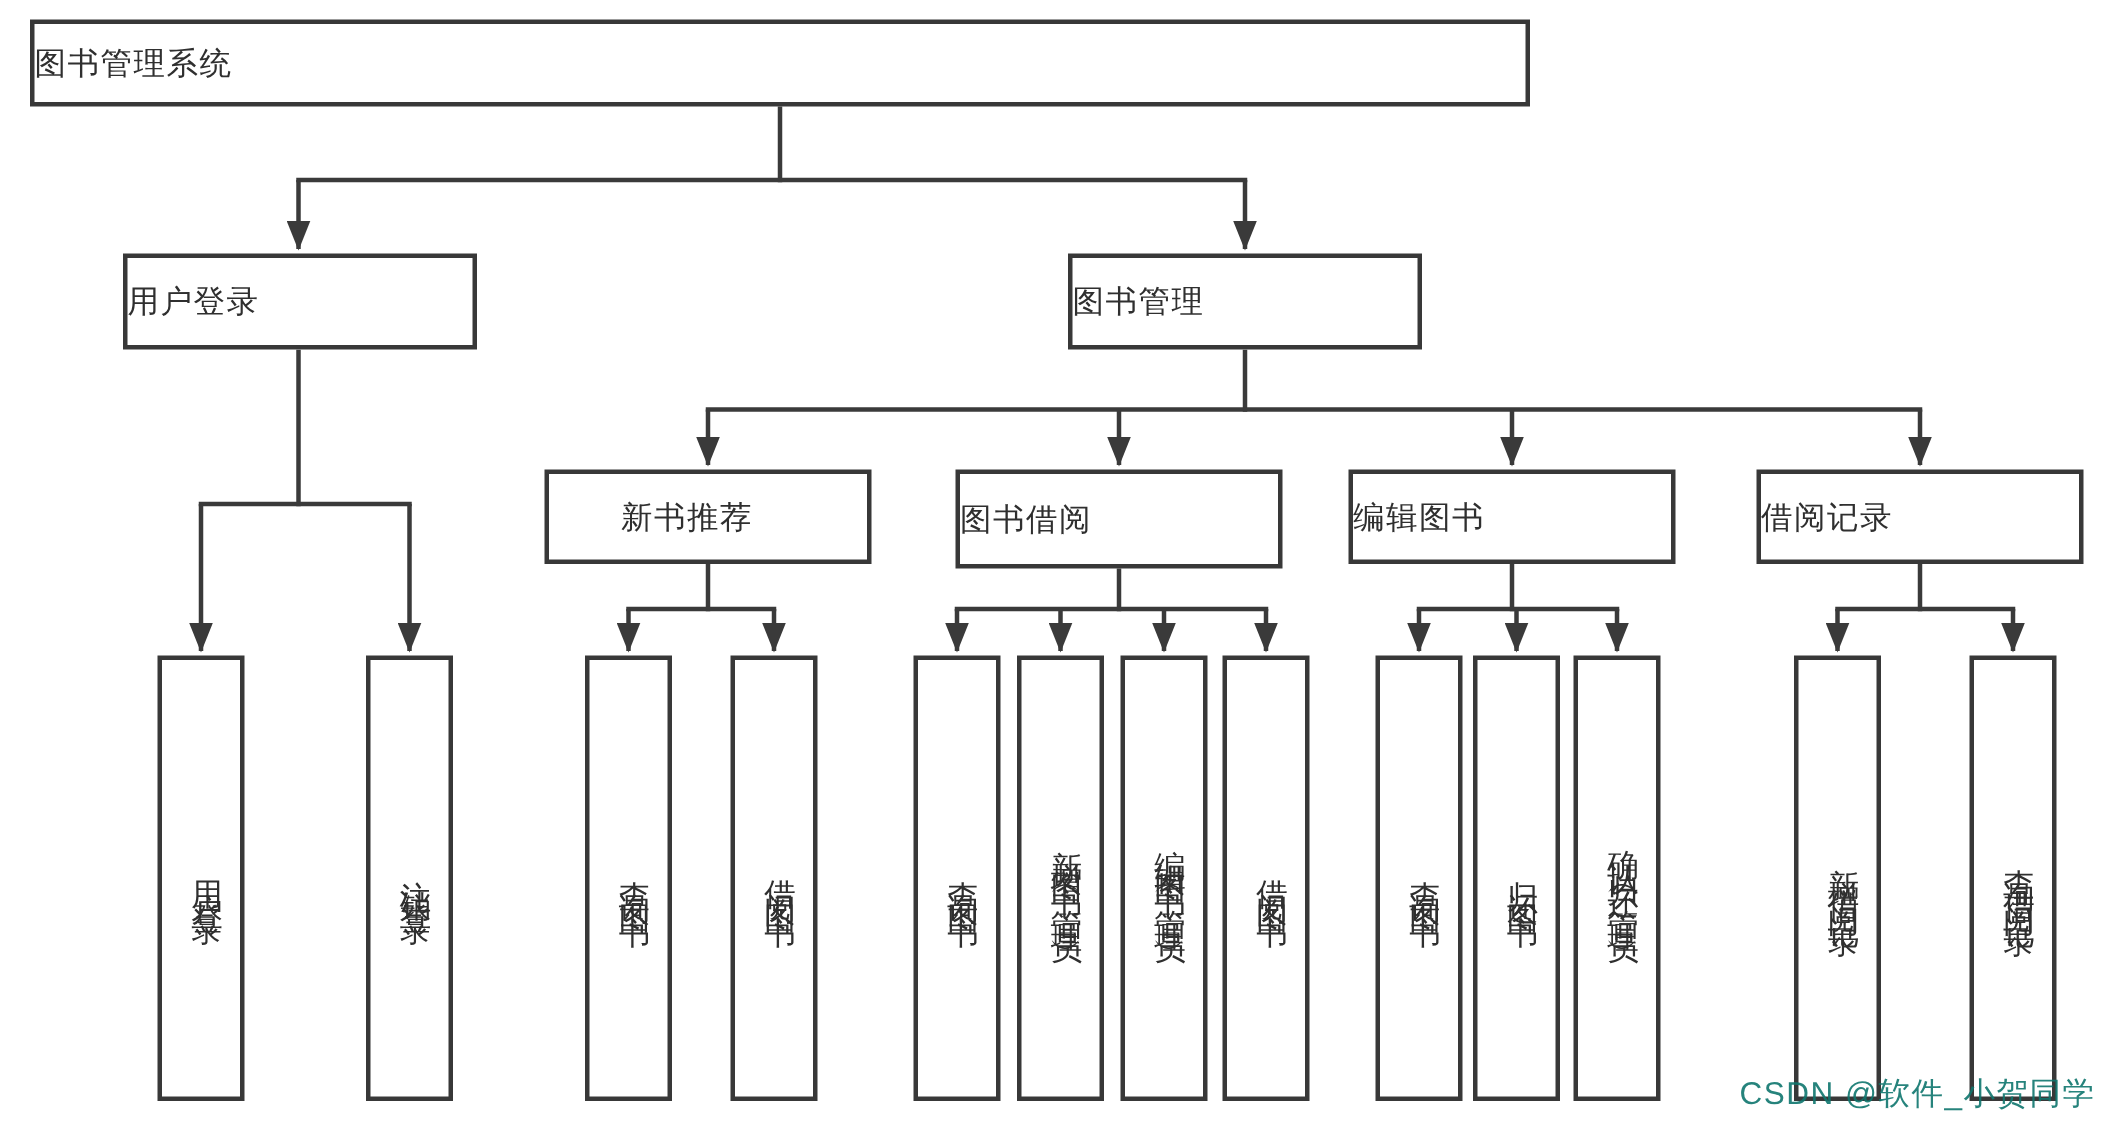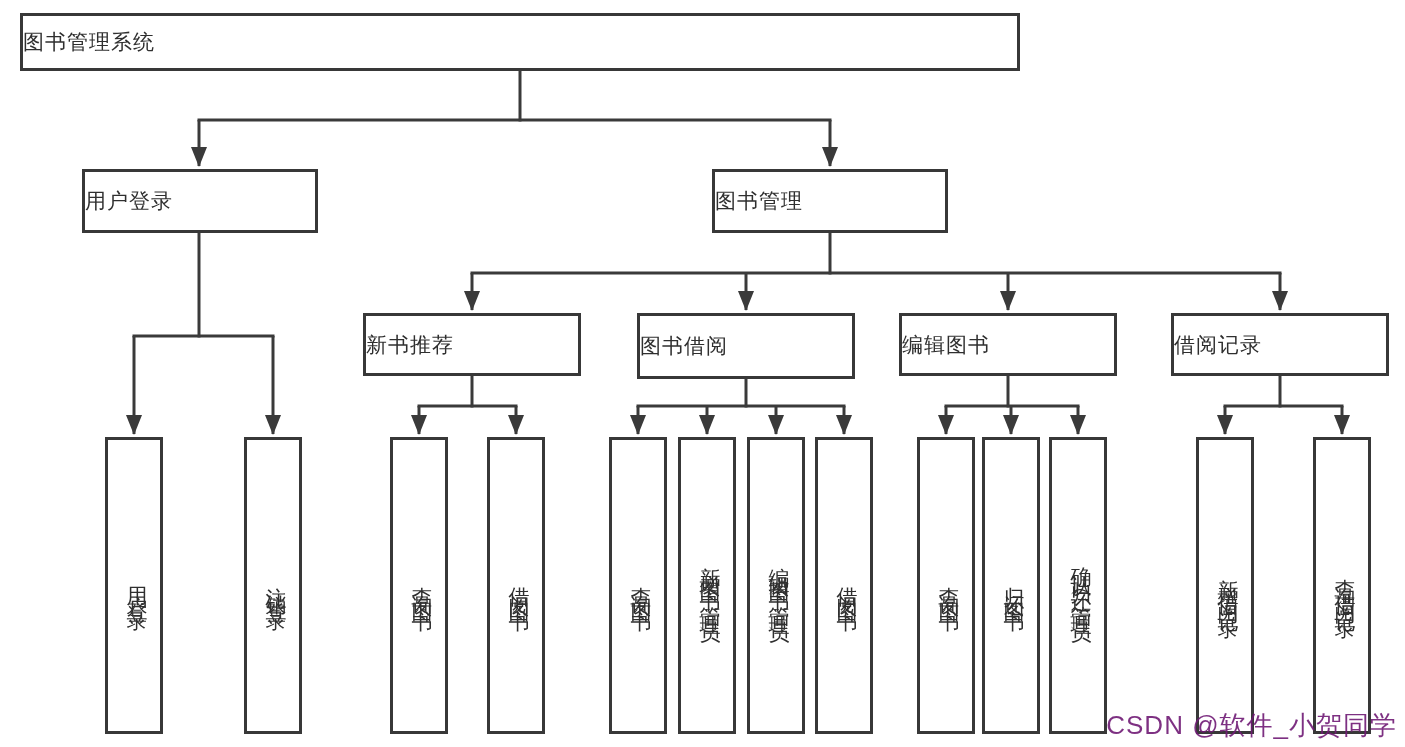--- a/index.html
+++ b/index.html
@@ -43,22 +43,22 @@
     writing-mode: vertical-rl;
     text-orientation: mixed;
     letter-spacing: 8px;
     line-height: 58px;
     white-space: nowrap;
   }
   .watermark {
     position: absolute;
     right: 8px;
     bottom: 4px;
-    font-size: 26px;
-    color: #701a75;
+    font-size: 21px;
+    color: #0f766e;
     letter-spacing: 1px;
     white-space: nowrap;
     z-index: 5;
     opacity: 0.9;
   }
 </style>
 </head>
 <body>
 
 <div class="stage">
@@ -131,21 +131,21 @@
     <span>图书管理系统</span>
   </div>
 
   <div class="box h-box" style="left:82px; top:169px; width:236px; height:64px;">
     <span>用户登录</span>
   </div>
   <div class="box h-box" style="left:712px; top:169px; width:236px; height:64px;">
     <span>图书管理</span>
   </div>
 
-  <div class="box h-box" style="left:363px; top:313px; width:218px; height:63px;">
+  <div class="box h-box" style="left:363px; top:313px; width:218px; height:63px;padding-left:48px;">
     <span>新书推荐</span>
   </div>
   <div class="box h-box" style="left:637px; top:313px; width:218px; height:66px;">
     <span>图书借阅</span>
   </div>
   <div class="box h-box" style="left:899px; top:313px; width:218px; height:63px;">
     <span>编辑图书</span>
   </div>
   <div class="box h-box" style="left:1171px; top:313px; width:218px; height:63px;">
     <span>借阅记录</span>

